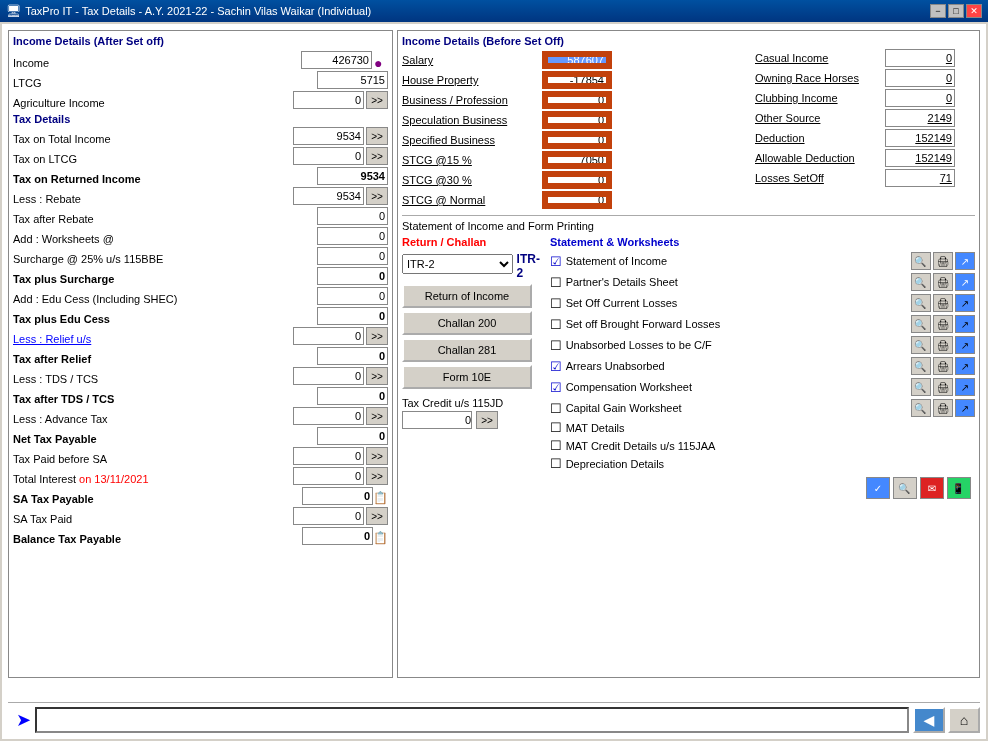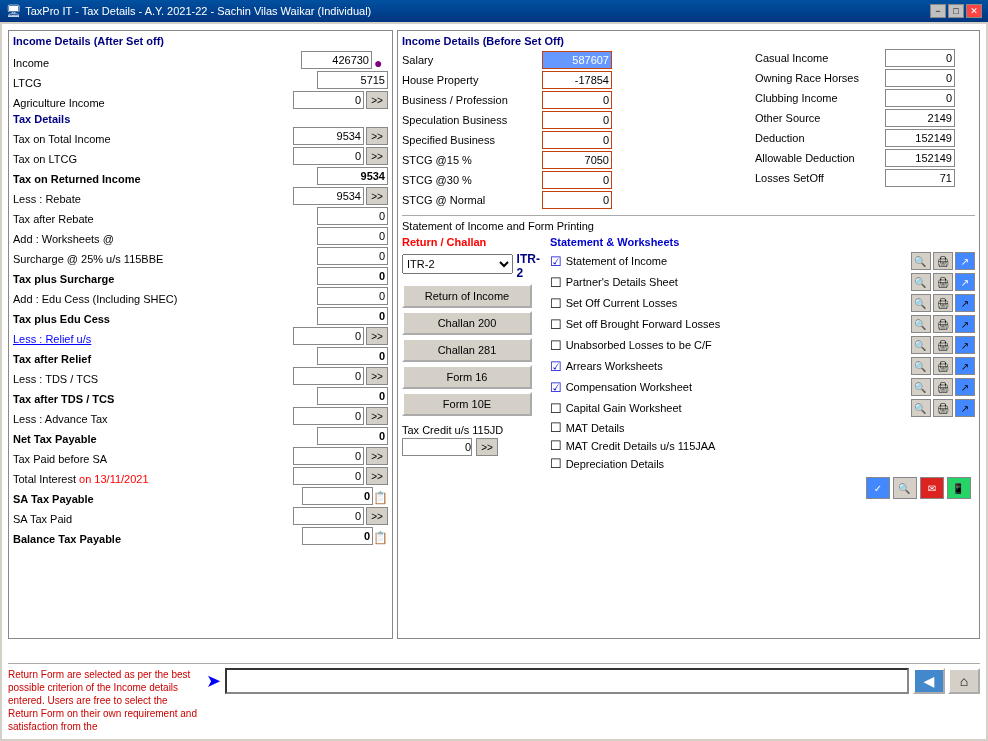--- a/index.html
+++ b/index.html
@@ -35,23 +35,23 @@
 
     .subsection-title { color: #000080; font-weight: bold; font-size: 11px; margin: 4px 0 2px 0; }
     .tax-bold { font-weight: bold; font-size: 11px; }
     .relief-link { color: blue; text-decoration: underline; cursor: pointer; font-size: 11px; }
 
     
     .right-top { display: flex; gap: 4px; }
     .income-before { flex: 1; }
     .income-casual { width: 220px; }
 
-    .right-section-row { display: flex; align-items: center; margin-bottom: 2px; }
+    .right-section-row { display: flex; align-items: center; margin-bottom: 2px; text-decoration: underline; }
     .right-label { width: 140px; font-size: 11px; }
-    .right-input { width: 70px; height: 18px; border: 1px solid #c2410c; text-align: right; font-size: 11px; background: white; padding-right: 2px; }
+    .right-input { width: 70px; height: 18px; border: 6px solid #c2410c; text-align: right; font-size: 11px; background: white; padding-right: 2px; }
     .right-input.blue-bg { background: #6699ff; color: white; }
 
     .casual-label { width: 130px; font-size: 11px; }
     .casual-input { width: 70px; height: 18px; border: 1px solid #888; text-align: right; font-size: 11px; background: white; padding-right: 2px; }
 
     .divider { border-top: 1px solid #aaa; margin: 4px 0; }
     .statement-title { font-size: 11px; margin-bottom: 4px; }
     .statement-layout { display: flex; gap: 8px; }
 
     .return-challan { width: 140px; }
@@ -301,21 +301,20 @@
               <option>ITR-2</option>
               <option>ITR-1</option>
               <option>ITR-3</option>
               <option>ITR-4</option>
             </select>
             <span class="itr-label">ITR-2</span>
           </div>
           <button class="rc-btn">Return of Income</button>
           <button class="rc-btn">Challan 200</button>
           <button class="rc-btn">Challan 281</button>
-          <button class="rc-btn">Form 16</button>
           <button class="rc-btn">Form 10E</button>
 
           <div class="tax-credit">
             <div class="tc-label">Tax Credit u/s 115JD</div>
             <div class="tc-row">
               <input class="tc-input" type="text" value="0" readonly="" style="">
               <button class="btn-small">&gt;&gt;</button>
             </div>
           </div>
         </div>
@@ -368,21 +367,21 @@
             <span class="ws-label">Unabsorbed Losses to be C/F</span>
             <div class="ws-icons">
               <button class="ws-icon-btn">🔍</button>
               <button class="ws-icon-btn">🖨</button>
               <button class="ws-icon-btn" style="background:#4488ff;">↗</button>
             </div>
           </div>
 
           <div class="ws-row">
             <span style="font-size:13px;margin-right:4px;color:#0000cc;">☑</span>
-            <span class="ws-label">Arrears Worksheets</span>
+            <span class="ws-label">Arrears Unabsorbed</span>
             <div class="ws-icons">
               <button class="ws-icon-btn">🔍</button>
               <button class="ws-icon-btn">🖨</button>
               <button class="ws-icon-btn" style="background:#4488ff;">↗</button>
             </div>
           </div>
 
           <div class="ws-row">
             <span style="font-size:13px;margin-right:4px;color:#0000cc;">☑</span>
             <span class="ws-label">Compensation Worksheet</span>
@@ -423,23 +422,20 @@
             <button class="ws-icon-btn" style="width:24px;height:22px;">🔍</button>
             <button class="ws-icon-btn" style="width:24px;height:22px;background:#dd2222;color:white;">✉</button>
             <button class="ws-icon-btn" style="width:24px;height:22px;background:#25d366;color:white;">📱</button>
           </div>
         </div>
       </div>
     </div>
   </div>
 
   <div class="bottom-section">
-    <div style="width:190px;">
-      <p style="color:#cc0000;font-size:10px;line-height:1.3;">Return Form are selected as per the best possible criterion of the Income details entered. Users are free to select the Return Form on their own requirement and satisfaction from the</p>
-    </div>
     <div style="display:flex;align-items:center;flex:1;margin-left:8px;">
       <span style="color:blue;font-size:18px;cursor:pointer;">➤</span>
       <div style="flex:1;height:26px;border:2px inset #888;background:white;margin-left:4px;"></div>
     </div>
     <div style="display:flex;gap:3px;margin-left:4px;">
       <button class="nav-btn" style="background:#4488cc;color:white;font-size:14px;">◀</button>
       <button class="nav-btn" style="background:#d4d0c8;font-size:14px;">⌂</button>
     </div>
   </div>
 </div>

